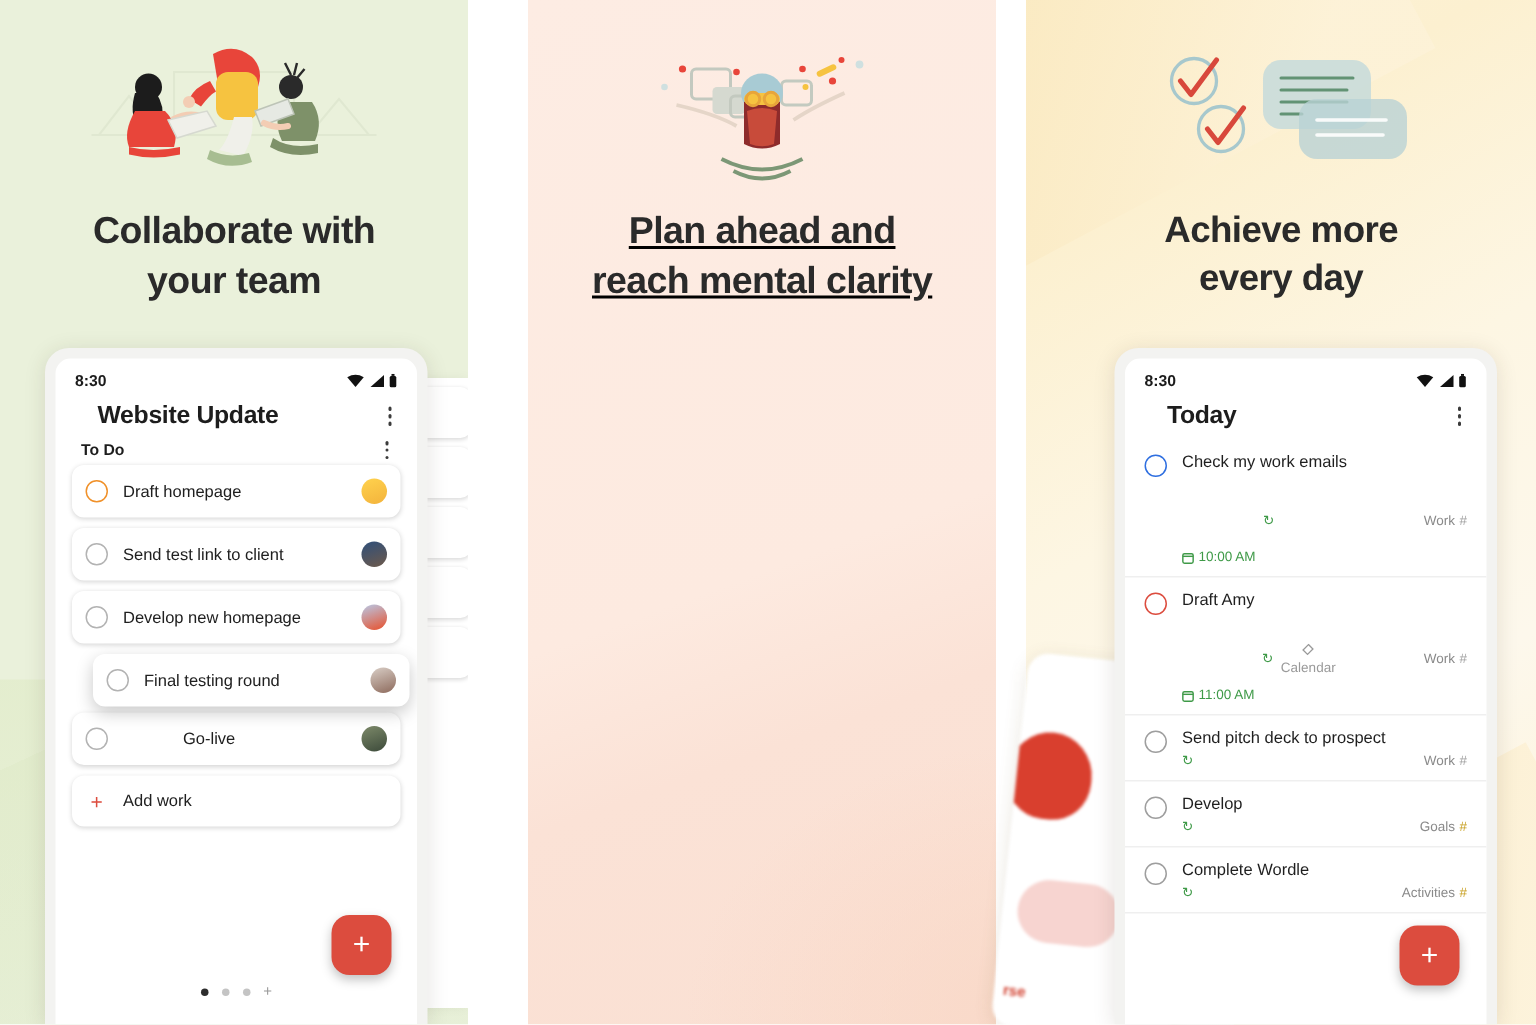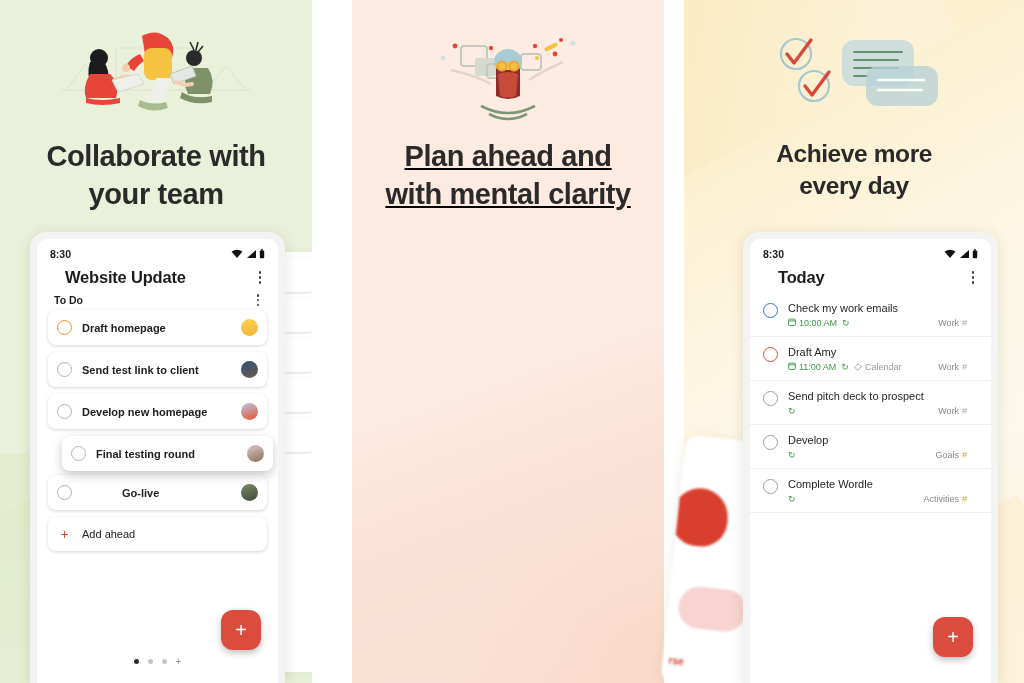--- a/index.html
+++ b/index.html
@@ -39,21 +39,21 @@
   }
 
   
   .hero { position:relative; height:120px; margin-top: 18px; }
   .hero svg { display:block; margin: 0 auto; }
 
   
   .headline {
     position: relative; z-index: 3;
     text-align: center;
-    font-size: 29px; font-weight: bold; line-height: 1.3;
+    font-size: 25px; font-weight: bold; line-height: 1.3;
     color: #2a2a2a; letter-spacing: -.4px;
     padding: 0 14px;
   }
   .p3 .headline { font-size: 24.5px; }
 
   
   .phone {
     position: absolute; background: #f3f3f1;
     border-radius: 16px 16px 0 0;
     box-shadow: 0 2px 14px rgba(60,50,30,.13);
@@ -92,21 +92,21 @@
   .appbar .title { font-size: 16.5px; font-weight: bold; color:#1d1d1d; letter-spacing:-.2px; flex:1; }
   .kebab { width:14px; display:flex; flex-direction:column; align-items:center; gap:2.2px; cursor:pointer; }
   .kebab i { width:2.6px; height:2.6px; background:#3b3b3b; border-radius:50%; display:block; }
 
   
   .kan-head { display:flex; align-items:center; padding: 3px 13px 4px 17px; }
   .kan-head .lbl { font-size:10.5px; font-weight:bold; color:#1d1d1d; flex:1; }
   .task-list { padding: 0 11px; position:relative; }
   .task-card {
     background:#fff; border-radius:8px; box-shadow: 0 1px 3.5px rgba(0,0,0,.17);
-    display:flex; align-items:center; padding: 9px 9px; margin-bottom: 7px; font-weight: bold;
+    display:flex; align-items:center; padding: 9px 9px; margin-bottom: 7px;
   }
   .task-card.float { box-shadow: 0 4px 11px rgba(0,0,0,.22); margin-left: 14px; margin-right:-6px; position:relative; z-index:3; }
   .circ { width:15px; height:15px; border-radius:50%; border:1.6px solid #b3b3b3; flex:0 0 15px; }
   .circ.orange { border-color:#f0912a; }
   .task-card .tx { font-size:11px; color:#202020; margin-left:10px; flex:1; }
   .avatar { width:17px; height:17px; border-radius:50%; flex:0 0 17px; }
   .a1{background:linear-gradient(160deg,#ffd24d,#f3b33c);}
   .a2{background:linear-gradient(160deg,#2f4f7a,#6e5a4b);}
   .a3{background:linear-gradient(160deg,#b8c8e6,#e8502b);}
   .a4{background:linear-gradient(160deg,#d9cec6,#8d6a5c);}
@@ -124,30 +124,30 @@
   
   .fab {
     position:absolute; width:40px; height:40px; border-radius:12px; background:#dc4c3e;
     color:#fff; display:flex; align-items:center; justify-content:center; font-size:20px; font-weight:300;
     box-shadow: 0 3px 7px rgba(0,0,0,.25); right:17px; bottom:33px; cursor:pointer;
   }
   .fab.f3 { bottom:26px; right:18px; }
 
   
   .t3-list { padding: 2px 0 0 0; }
-  .t3-row { display:flex; padding: 9px 24px 8px 13px; border-bottom:1px solid #efefef; align-items:flex-start; }
+  .t3-row { display:flex; padding: 9px 13px 8px 13px; border-bottom:1px solid #efefef; align-items:flex-start; }
   .t3-circ { width:15px; height:15px; border-radius:50%; border:1.7px solid #9e9e9e; flex:0 0 15px; margin-top:1px; }
   .t3-circ.blue{border-color:#2f6fe0;} .t3-circ.red{border-color:#dc4c3e;}
   .t3-body { flex:1; margin-left:10px; }
   .t3-title { font-size:11px; color:#1f1f1f; }
   .t3-meta { display:flex; align-items:center; margin-top:4px; }
   .t3-left { display:flex; align-items:center; gap:5px; flex:1; }
-  .t3-time { font-size:9px; color:#3f9a48; display:flex; align-items:flex-start; gap:3px; }
+  .t3-time { font-size:9px; color:#3f9a48; display:flex; align-items:flex-end; gap:3px;margin-top:48px; }
   .t3-rep { color:#3f9a48; font-size:9px; }
-  .t3-cal { font-size:9px; color:#9a9a9a; display:flex; align-items:center; gap:3px; }
+  .t3-cal { font-size:9px; color:#9a9a9a; display:flex; align-items:center; gap:3px;flex-direction:column; }
   .t3-proj { font-size:9px; color:#8a8a8a; display:flex; align-items:center; gap:3px; }
   .t3-hash { color:#a3a3a3; }
   .t3-hash.goals{color:#c9a227;} .t3-hash.act{color:#c9a227;}
 </style>
 </head>
 <body>
 
 <div class="stage">
 
   <div class="panel p1">
@@ -258,21 +258,21 @@
             <div class="tx">Final testing round</div>
             <div class="avatar a4"></div>
           </div>
           <div class="task-card" style="margin-top:-3px;gap:40px;">
             <div class="circ"></div>
             <div class="tx">Go-live</div>
             <div class="avatar a5"></div>
           </div>
           <div class="add-task">
             <div class="plus">+</div>
-            <div class="tx">Add ahead</div>
+            <div class="tx">Add work</div>
           </div>
         </div>
 
         <div class="pager">
           <div class="d on"></div>
           <div class="d"></div>
           <div class="d"></div>
           <div class="pp">+</div>
         </div>
 
@@ -318,21 +318,21 @@
         <circle cx="99" cy="48" r="4.5" fill="none" stroke="#e8a53a" stroke-width="2"></circle>
         <circle cx="111" cy="48" r="4.5" fill="none" stroke="#e8a53a" stroke-width="2"></circle>
         <g stroke="#6f8f6b" stroke-width="2.6" fill="none" opacity=".9">
           <path d="M78 88 q27 14 54 0"></path>
           <path d="M86 96 q19 10 38 0"></path>
         </g>
       </svg>
     </div>
     <div class="headline">
       <div>Plan ahead and</div>
-      <div>with mental clarity</div>
+      <div>reach mental clarity</div>
     </div>
 
   </div>
 
   <div class="gap" style="flex:0 0 20px;width:20px;"></div>
 
   <div class="panel p3">
     <div class="hero">
       <svg width="200" height="112" viewBox="0 0 200 112">
         <rect x="88" y="22" width="72" height="46" rx="12" fill="#c6dbda" opacity=".85"></rect>

